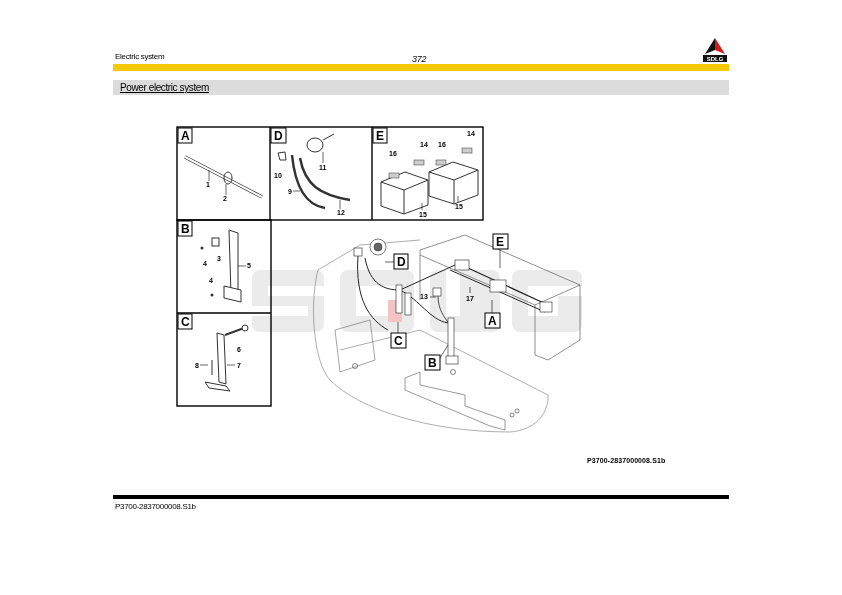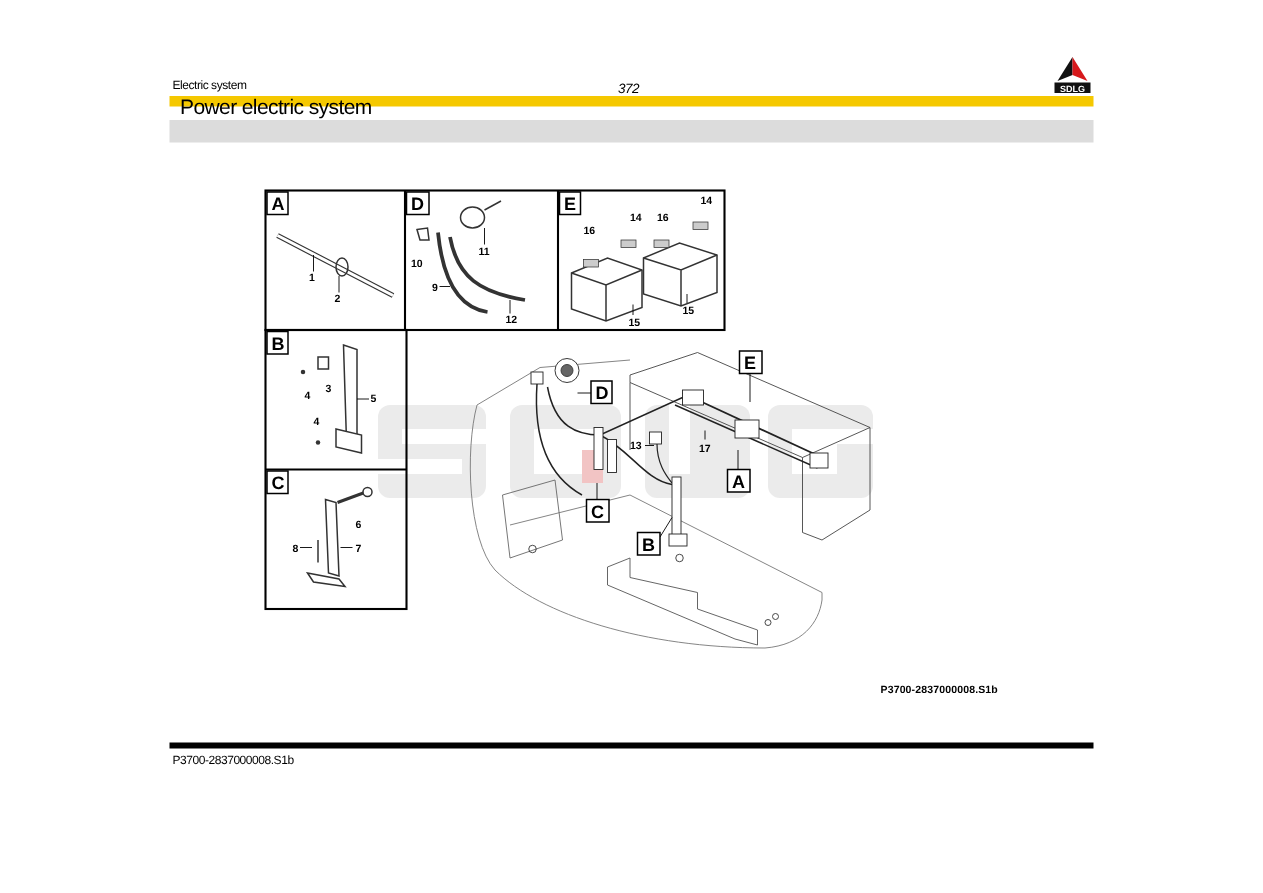--- a/index.html
+++ b/index.html
@@ -3,21 +3,21 @@
 <meta charset="utf-8">
 <style>
   html,body{margin:0;padding:0;background:#ffffff;}
   body{width:842px;height:595px;position:relative;overflow:hidden;font-family:"Liberation Sans",sans-serif;color:#000;}
   .abs{position:absolute;}
   .header-section{left:115px;top:52px;font-size:8px;letter-spacing:-0.3px;font-family:"Liberation Sans",sans-serif;text-align:right;}
   .page-number{left:412px;top:54px;font-size:9px;letter-spacing:-0.3px;font-style:italic;}
   .logo{left:701px;top:37px;width:28px;height:26px;}
   .yellow-bar{left:113px;top:64px;width:616px;height:7px;background:#f5c800;}
   .title-bar{left:113px;top:80px;width:616px;height:15px;background:#dcdcdc;}
-  .title-text{left:120px;top:64px;font-size:14px;letter-spacing:-0.4px;line-height:14px;}
+  .title-text{left:120px;top:81px;font-size:10px;letter-spacing:-0.4px;line-height:14px;text-decoration:underline;}
   .figure{left:0;top:0;width:842px;height:595px;}
   .fig-code{left:587px;top:457px;font-size:7px;font-weight:bold;letter-spacing:0.1px;}
   .footer-bar{left:113px;top:495px;width:616px;height:4px;background:#000;}
   .footer-code{left:115px;top:502px;font-size:8px;letter-spacing:-0.3px;}
   svg text{font-family:"Liberation Sans",sans-serif;}
 </style>
 </head>
 <body>
 
 <div class="abs header-section">Electric system</div>

